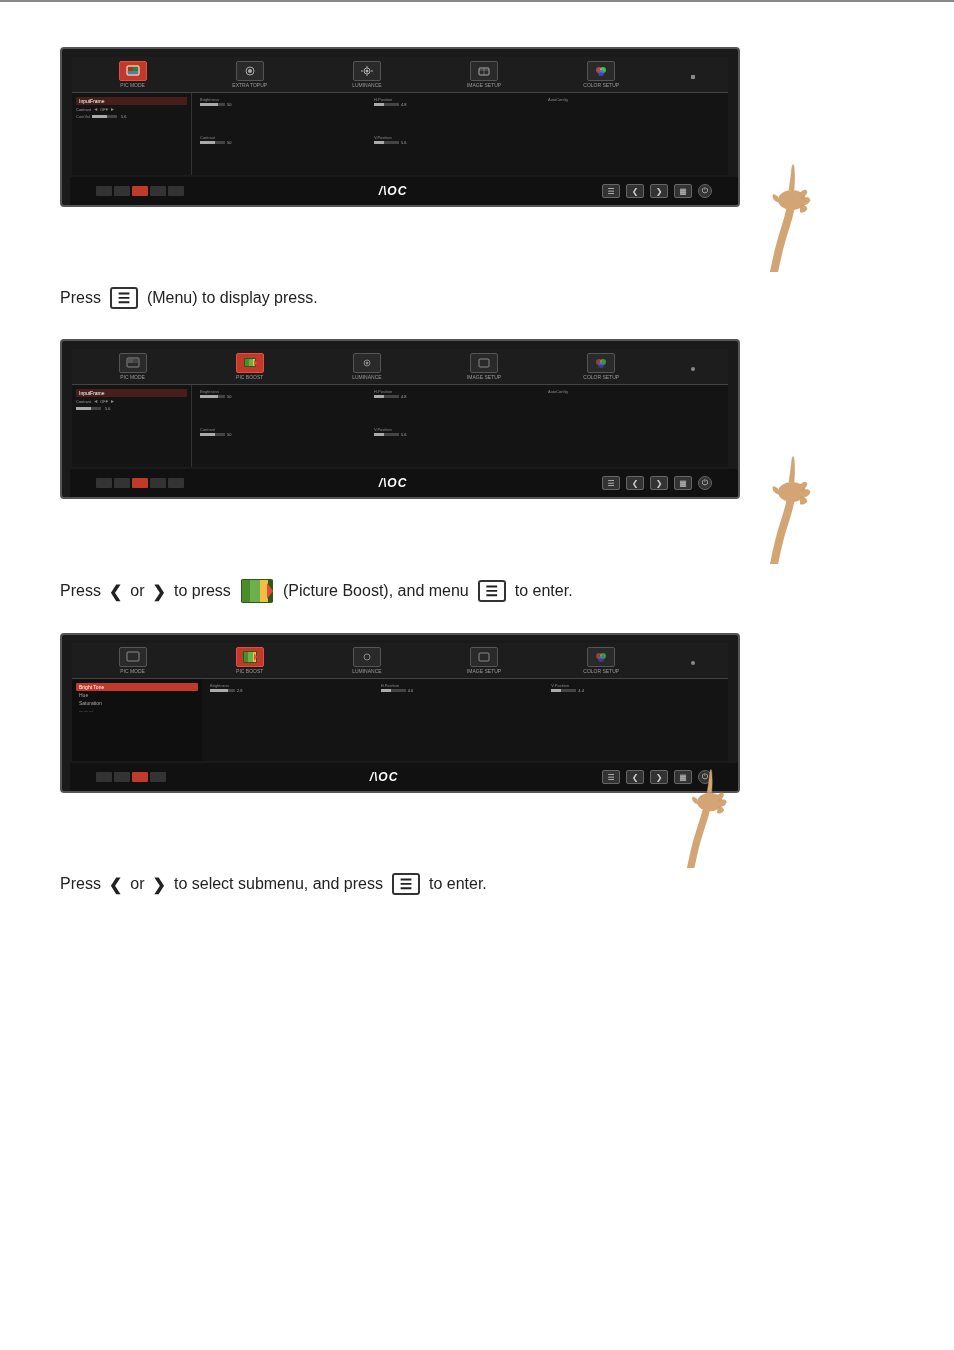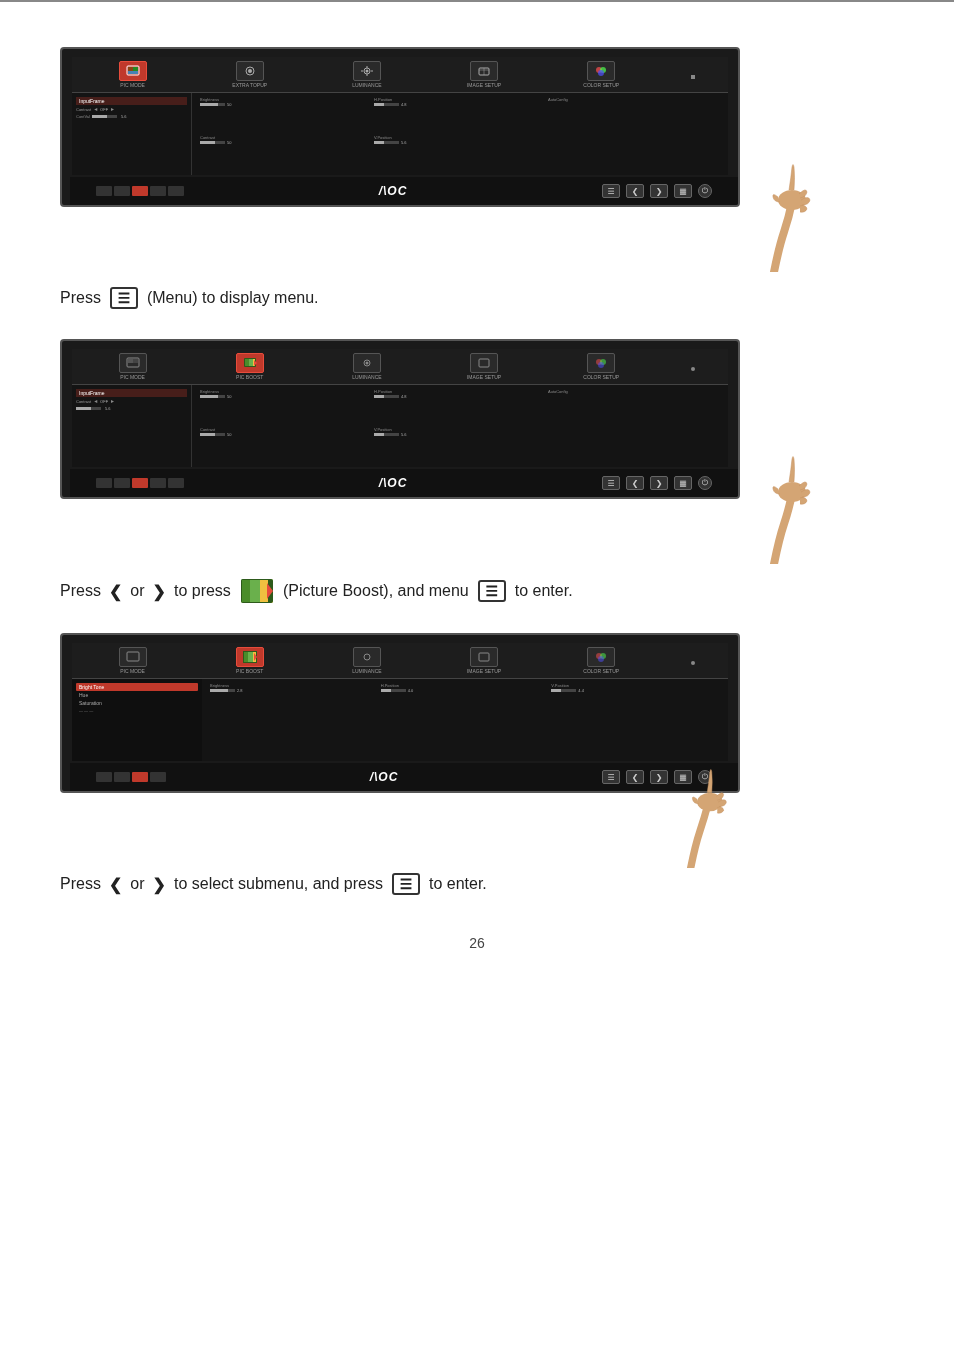--- a/index.html
+++ b/index.html
@@ -466,21 +466,21 @@
           <path d="M56 44 Q62 42 63 47 Q61 51 56 50" fill="#d4a574" stroke="#c49060" stroke-width="0.5"></path>
 
           <path d="M34 35 Q28 30 29 35 Q30 40 36 40" fill="#d4a574" stroke="#c49060" stroke-width="0.5"></path>
         </svg>
       </div>
     </div>
 
     <div class="instruction-text">
       <span>Press</span>
       <span class="menu-icon-inline">☰</span>
-      <span>(Menu) to display menu.</span>
+      <span>(Menu) to display press.</span>
     </div>
   </div>
 
   <div class="section">
     <div style="position:relative; margin-bottom: 80px;">
       <div class="monitor-screenshot">
 
         <div class="osd-menu">
           <div class="osd-top-bar">
             <div class="osd-icon-item">
@@ -782,15 +782,14 @@
       <span>Press</span>
       <span class="chevron-inline">❮</span>
       <span>or</span>
       <span class="chevron-inline">❯</span>
       <span>to select submenu, and press</span>
       <span class="menu-icon-inline">☰</span>
       <span>to enter.</span>
     </div>
   </div>
 
-  <div class="page-number">26</div>
 
 </div>
 
 </body></html>

